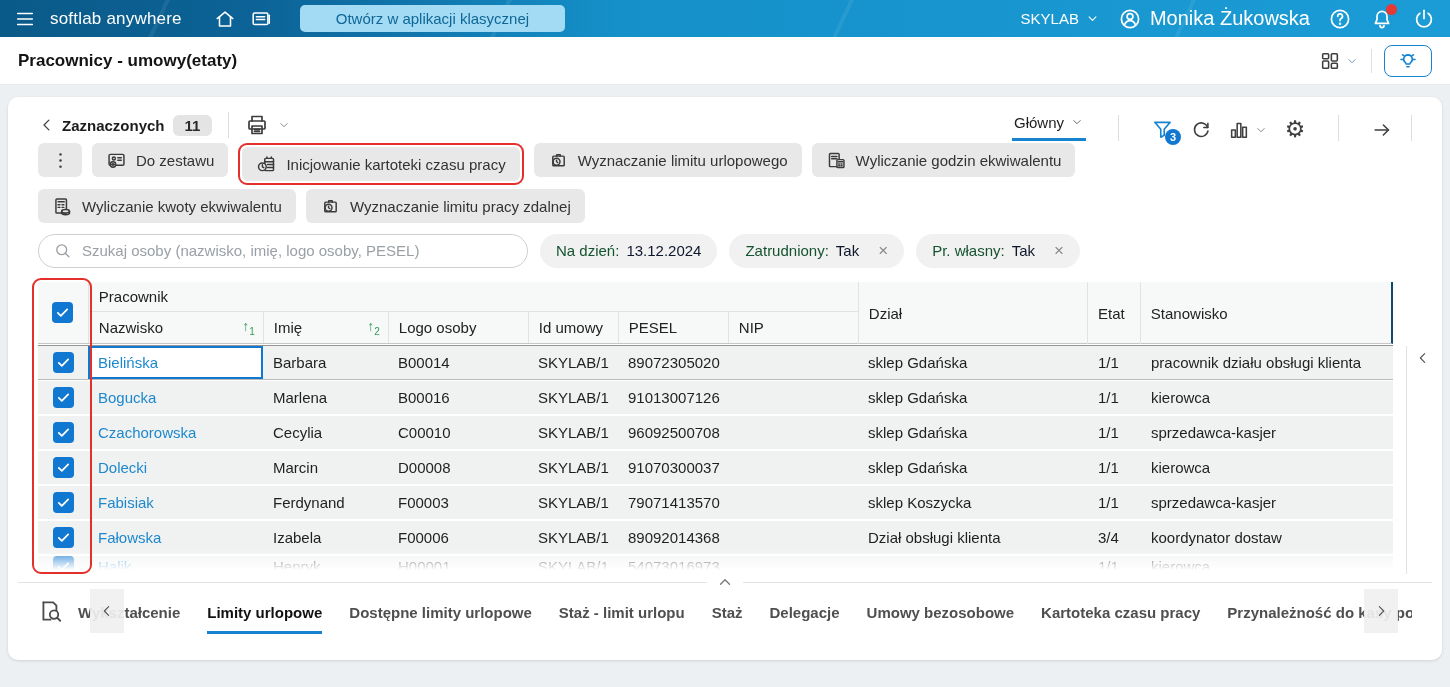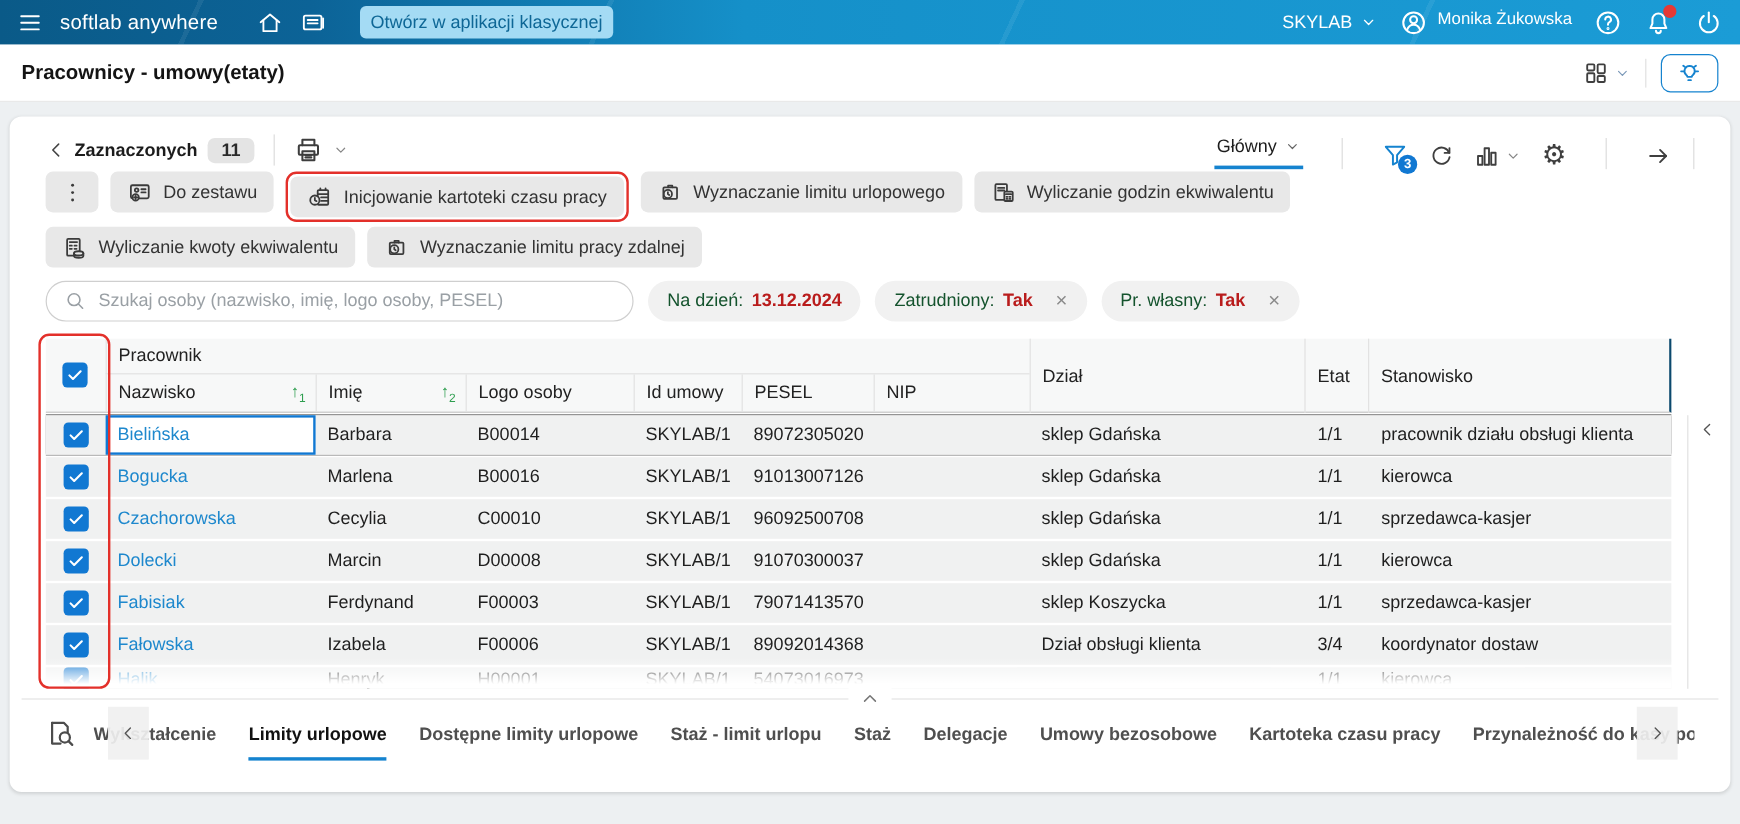--- a/index.html
+++ b/index.html
@@ -10,24 +10,24 @@
 
   
   .topbar{position:relative;height:37px;display:flex;align-items:center;padding:0 14px;color:#fff;
     background:linear-gradient(90deg,#0a5a88 0,#0c6397 260px,#1590c9 620px,#1b9cd6 100%);overflow:hidden}
   .topbar::before{content:"";position:absolute;inset:0;
     background:repeating-linear-gradient(115deg,transparent 0 150px,rgba(255,255,255,.07) 150px 154px,transparent 154px 310px);pointer-events:none}
   .topbar>*{position:relative}
   .tb-left{display:flex;align-items:center;gap:14px}
   .brand{font-size:17px;letter-spacing:.2px;margin-right:18px}
   .tb-iconbtn{background:none;border:none;color:#fff;cursor:pointer;display:inline-flex;align-items:center}
-  .classic-btn{margin-left:14px;height:27px;padding:0 9px;border:none;border-radius:5px;background:#a4dbf4;color:#0e6796;font-size:15px;cursor:pointer}
+  .classic-btn{margin-left:14px;height:27px;padding:0 36px;border:none;border-radius:5px;background:#a4dbf4;color:#0e6796;font-size:15px;cursor:pointer}
   .tb-right{margin-left:auto;display:flex;align-items:center;gap:18px}
   .company{display:flex;align-items:center;gap:6px;font-size:15px;cursor:pointer}
-  .userbox{display:flex;align-items:flex-start;gap:8px;font-size:14px;cursor:pointer}
+  .userbox{display:flex;align-items:flex-start;gap:8px;font-size:20px;cursor:pointer}
   .bell-wrap{position:relative;display:inline-flex}
   .bell-dot{position:absolute;top:-3px;right:-3px;width:11px;height:11px;border-radius:50%;background:#e53935}
 
   
   .pagebar{height:48px;background:#fff;display:flex;align-items:center;padding:0 18px;border-bottom:1px solid #e9e9e9}
   .page-title{font-size:17px;font-weight:700;color:#141414}
   .pb-right{margin-left:auto;display:flex;align-items:center;gap:12px;color:#4a4a4a}
   .pb-sep{width:1px;height:24px;background:#e0e0e0}
   .bulb-btn{width:48px;height:32px;border:1.6px solid #1583cf;border-radius:8px;background:#fff;color:#1583cf;display:inline-flex;align-items:center;justify-content:center;cursor:pointer}
 
@@ -56,21 +56,21 @@
   .red-ring{display:inline-flex;border:2.5px solid #e3302a;border-radius:9px;padding:2px;background:#fff}
 
   
   .frow{display:flex;align-items:center;gap:12px;height:35px;margin-top:8px}
   .search-pill{display:flex;align-items:center;gap:10px;width:490px;height:34px;border:1px solid #cfcfcf;border-radius:17px;padding:0 14px;background:#fff}
   .search-pill input{border:none;outline:none;flex:1;font-size:15px;font-family:inherit;color:#701a75;background:transparent}
   .search-pill input::placeholder{color:#9aa0a5}
   .search-pill .i{color:#9aa0a5;width:19px;height:19px}
   .chip{display:inline-flex;align-items:center;height:34px;border-radius:17px;background:#f1f1f1;padding:0 16px;gap:7px;white-space:nowrap}
   .chip-lbl{color:#14532d}
-  .chip-val{font-weight:700;color:#b91c1c}
+  .chip-val{font-weight:400;color:#0f172a}
   .chip-x{margin-left:12px;color:#8a8a8a;font-size:17px;cursor:pointer;line-height:1}
 
   
   .table-zone{position:relative;margin-top:14px;width:1355px}
   .table-wrap{position:relative;height:292px;overflow:hidden}
   .thead{display:flex;background:#f7f8f8;border-bottom:1px solid #c6c6c6;border-right:2px solid #0c4a6e;height:62px}
   .th-check{width:50px;display:flex;align-items:center;justify-content:center}
   .th-group{width:770px}
   .th-group-top{height:30px;display:flex;align-items:center;padding-left:10px;border-bottom:1px solid #e2e2e2;border-left:1px solid #e2e2e2;color:#222}
   .th-sub{display:flex;height:31px}

